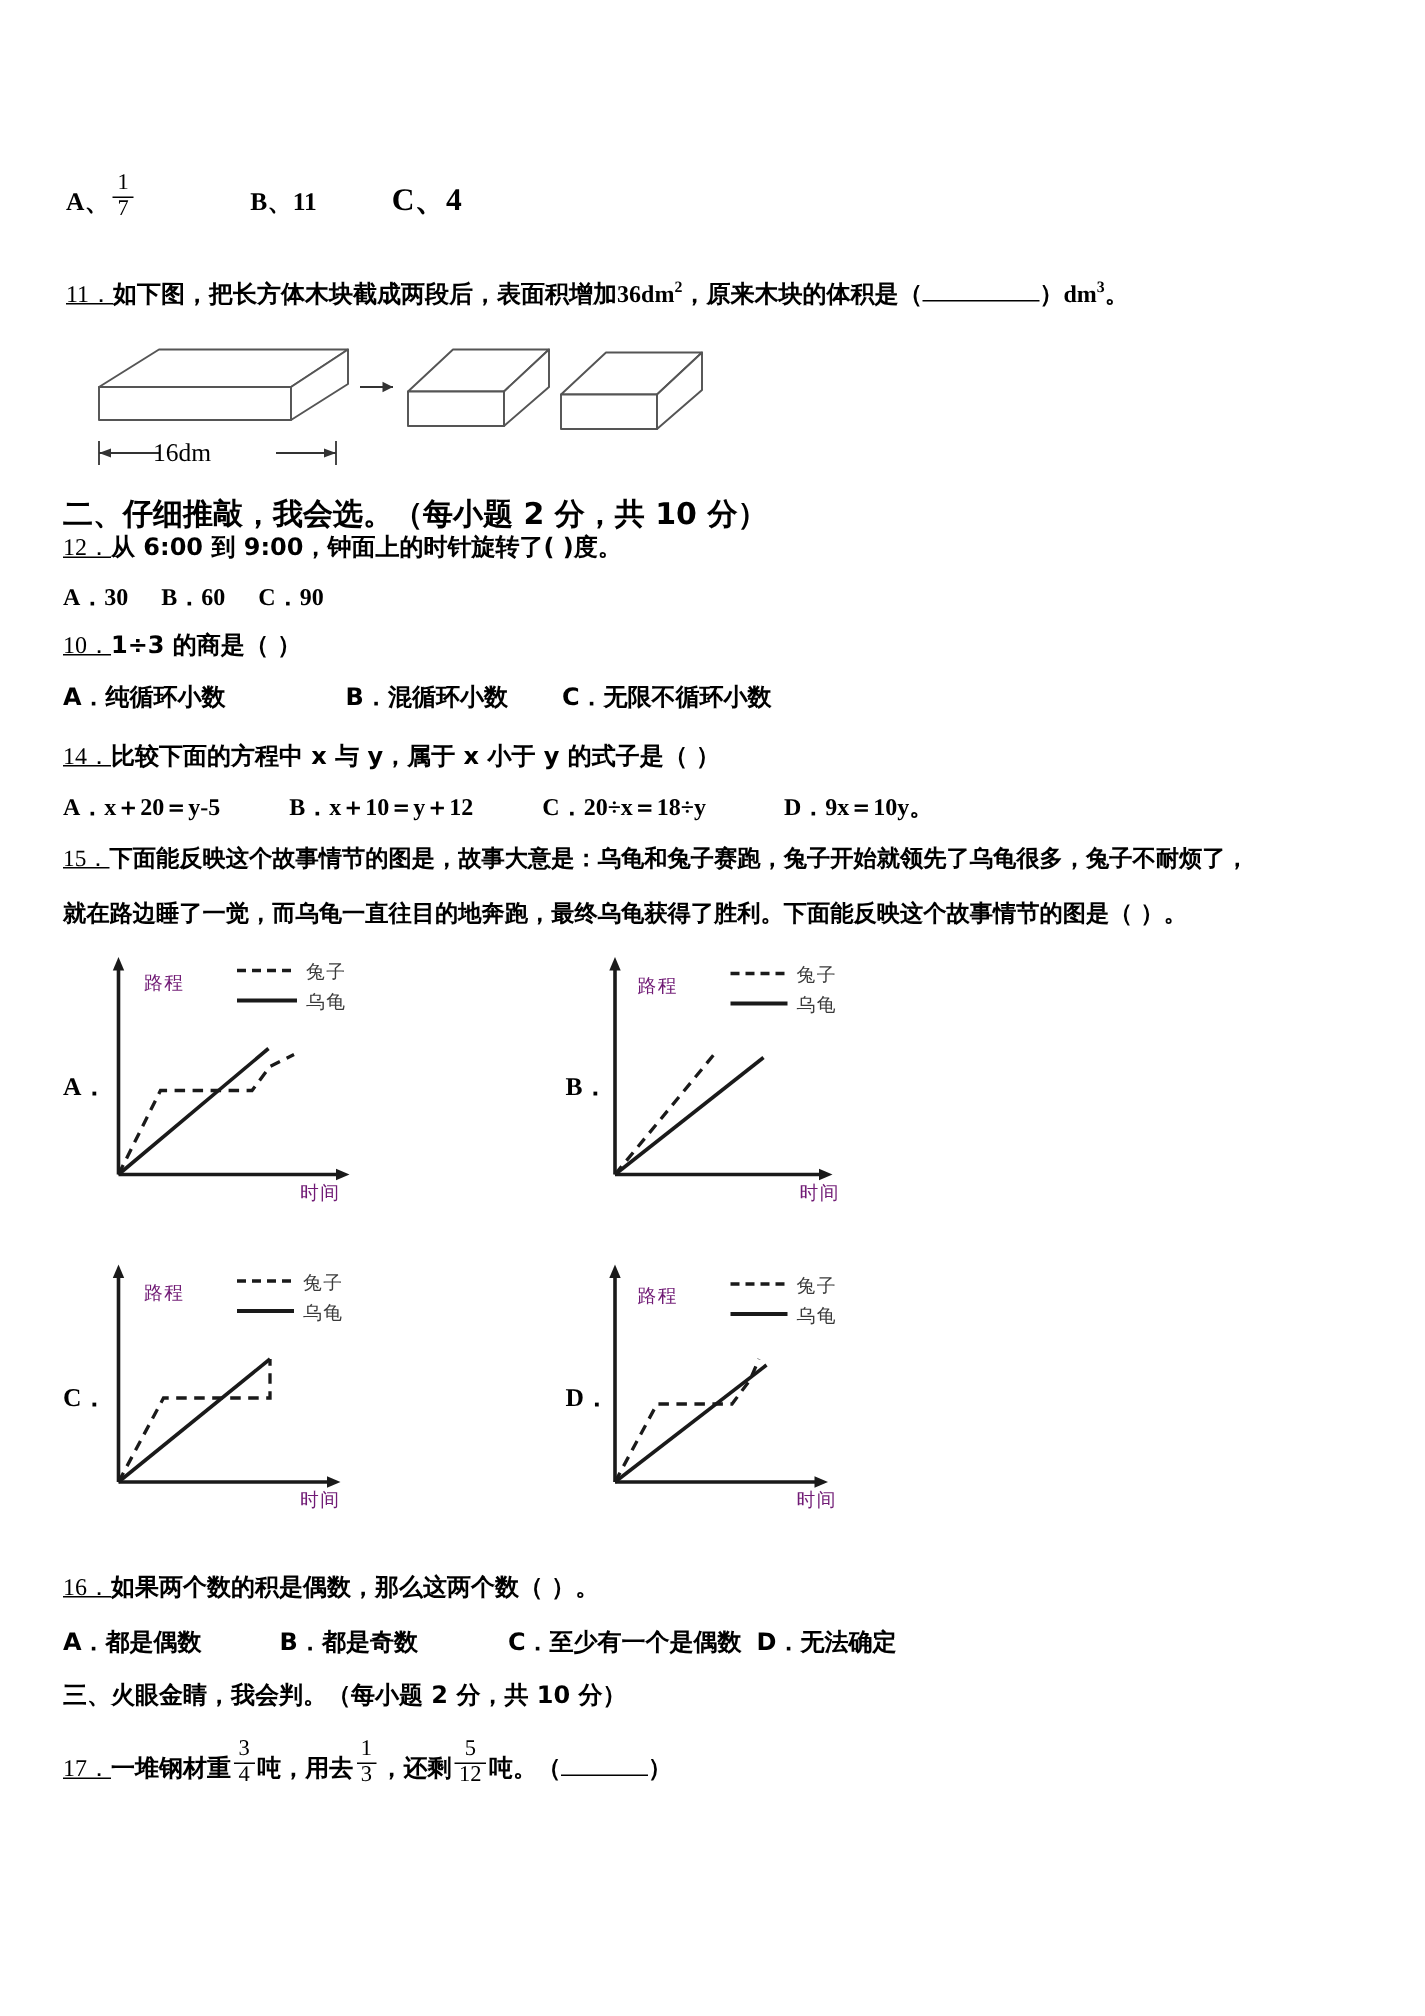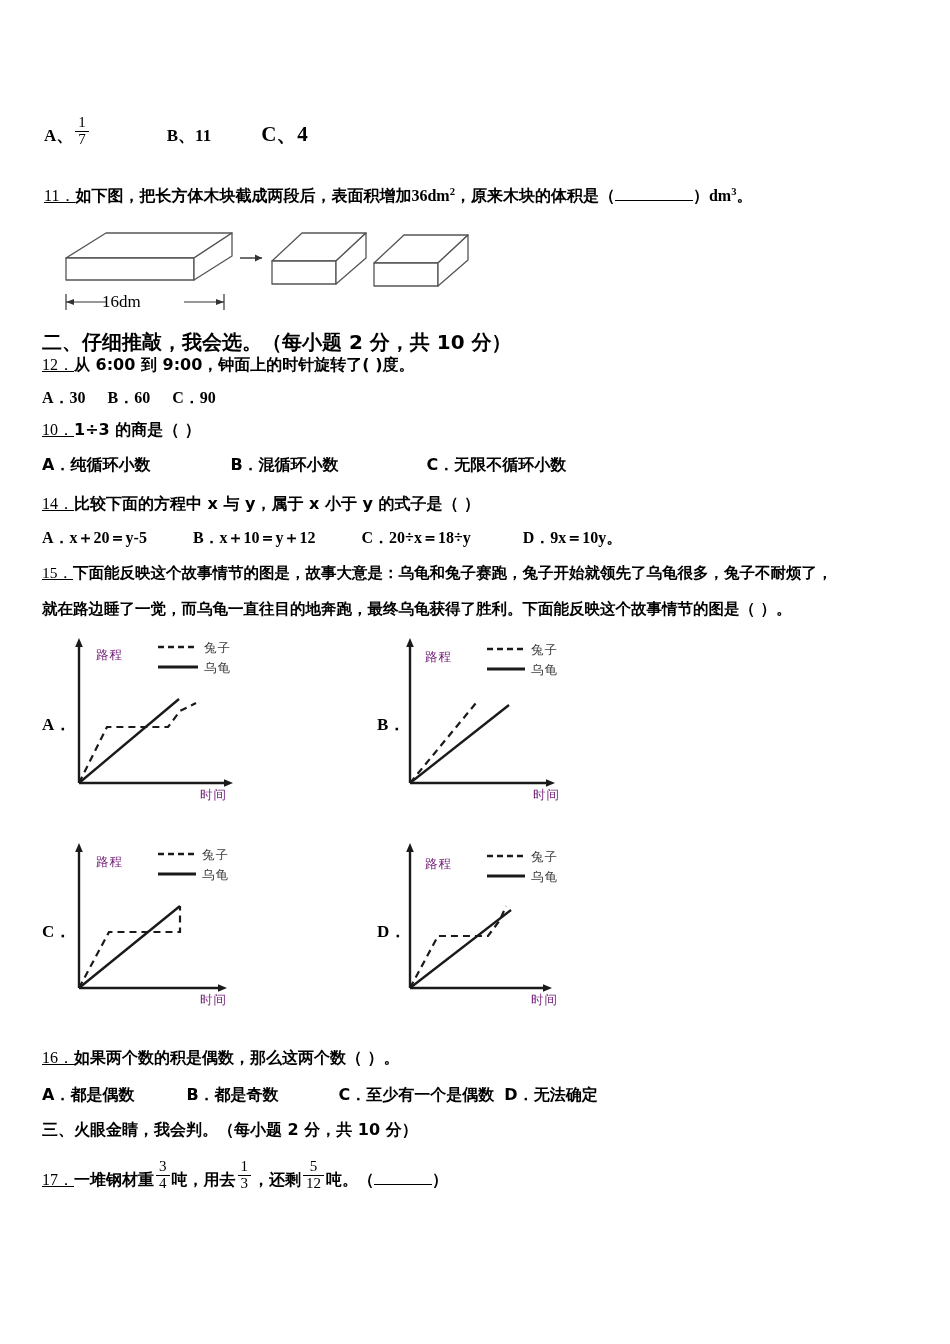--- a/index.html
+++ b/index.html
@@ -167,21 +167,21 @@
     <span class="opt bold" style="margin-left:18px;">B．60</span>
     <span class="opt bold" style="margin-left:18px;">C．90</span>
   </div>
 
   <div class="line" style="left:42px; top:420px; font-size:16px;">
     <span class="qnum">10．</span><span class="cn">1÷3 的商是（  ）</span>
   </div>
   <div class="opt-row" style="left:42px; top:455px; font-size:16px;">
     <span class="opt cn">A．纯循环小数</span>
     <span class="opt cn" style="margin-left:76px;">B．混循环小数</span>
-    <span class="opt cn" style="margin-left:84px;">C．无限不循环小数</span>
+    <span class="opt cn" style="margin-left:32px;">C．无限不循环小数</span>
   </div>
 
   <div class="line" style="left:42px; top:494px; font-size:16px;">
     <span class="qnum">14．</span><span class="cn">比较下面的方程中 x 与 y，属于 x 小于 y 的式子是（   ）</span>
   </div>
   <div class="opt-row" style="left:42px; top:528px; font-size:16px;">
     <span class="opt bold">A．x＋20＝y‐5</span>
     <span class="opt bold" style="margin-left:42px;">B．x＋10＝y＋12</span>
     <span class="opt bold" style="margin-left:42px;text-align:right;">C．20÷x＝18÷y</span>
     <span class="opt bold" style="margin-left:48px;">D．9x＝10y。</span>

